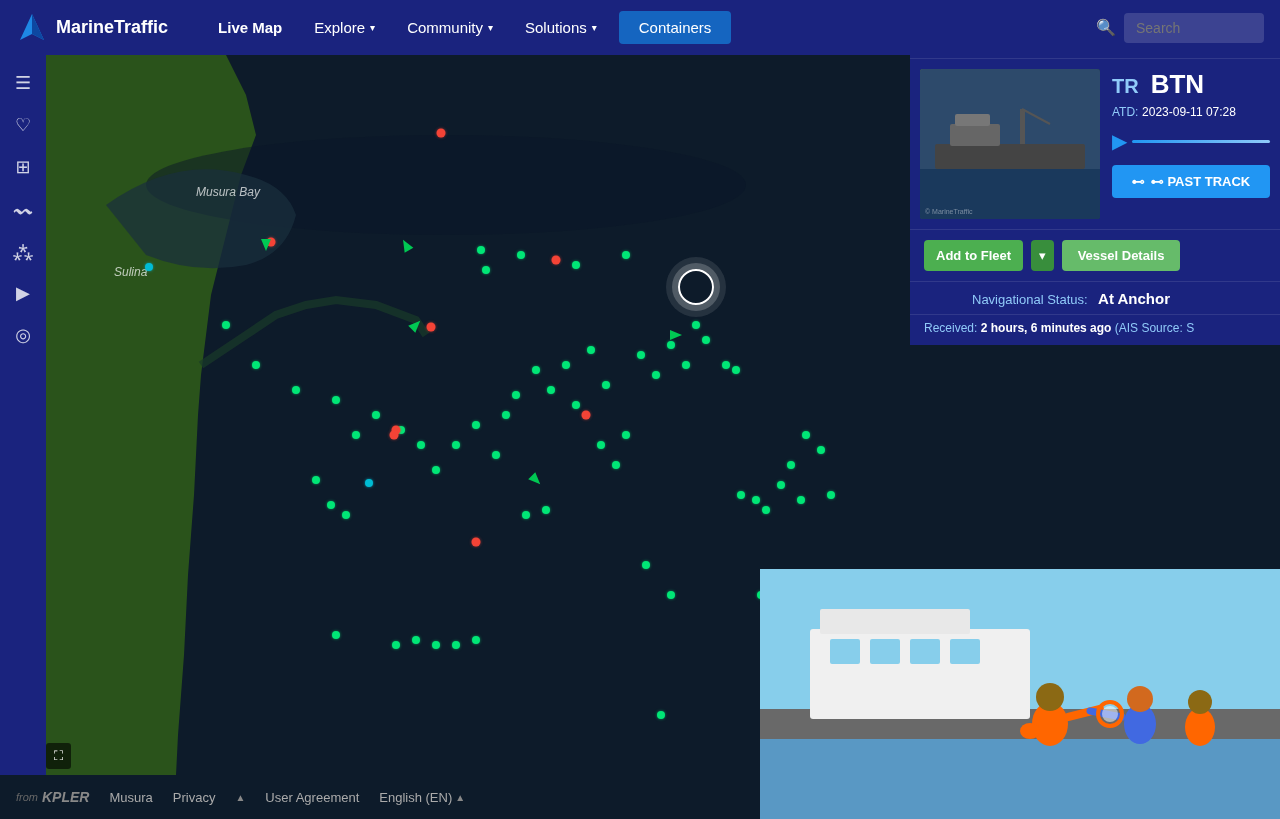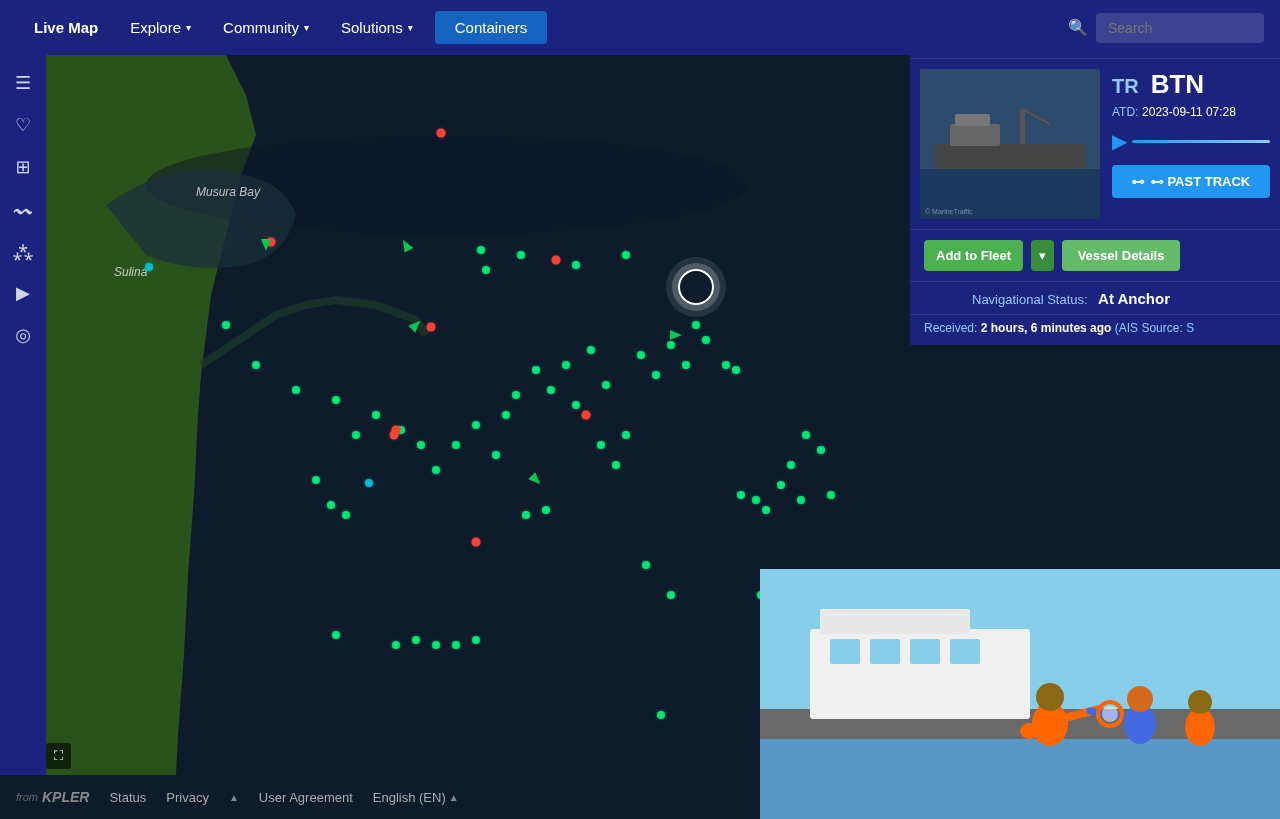--- a/index.html
+++ b/index.html
@@ -30,21 +30,21 @@
     .nav-item.active { color: #fff; font-weight: 600; }
     .nav-containers {
       background: #1565c0; border: none; padding: 8px 20px;
       border-radius: 4px; font-size: 15px; color: #fff; margin-left: 4px;
     }
     #search-area {
       display: flex; align-items: center; padding: 0 16px; gap: 8px;
     }
     #search-box {
       background: rgba(255,255,255,0.15); border: none; color: #fff;
-      padding: 7px 12px; border-radius: 4px; font-size: 14px; width: 168px;
+      padding: 7px 12px; border-radius: 4px; font-size: 14px; width: 140px;
     }
     .chevron { font-size: 10px; }
 
     
     #left-sidebar {
       position: absolute; top: 55px; left: 0; width: 46px; height: 764px;
       background: #1a237e; display: flex; flex-direction: column;
       align-items: center; padding: 10px 0; gap: 6px; z-index: 50;
     }
     .sidebar-btn {
@@ -217,20 +217,27 @@
     
     #coast-svg {
       position: absolute; top: 0; left: 0; width: 100%; height: 100%;
       pointer-events: none;
     }
   </style>
 </head>
 <body>
 
 <div id="header">
+  <div id="logo-area">
+    <svg id="logo-icon" viewBox="0 0 32 32">
+      <polygon points="16,2 28,28 16,22 4,28" fill="#1e88e5"></polygon>
+      <polygon points="16,2 28,28 16,22" fill="#0d47a1"></polygon>
+    </svg>
+    <span id="logo-text">MarineTraffic</span>
+  </div>
   <div id="nav-links">
     <div class="nav-item active">
       <span>Live Map</span>
     </div>
     <div class="nav-item">
       <span>Explore</span>
       <span class="chevron">▾</span>
     </div>
     <div class="nav-item">
       <span>Community</span>
@@ -503,21 +510,21 @@
       <circle cx="350" cy="145" r="8" fill="#fff" opacity="0.5"></circle>
     </svg>
   </div>
 </div>
 
 <div id="footer">
   <div id="kpler-logo">
     <span style="color:#666;font-size:11px;">from</span>
     <span style="color:#888;font-size:14px;font-weight:bold;">KPLER</span>
   </div>
-  <a class="footer-link">Status</a>
+  <a class="footer-link">Musura</a>
   <div id="privacy-item">
     <a class="footer-link">Privacy</a>
     <span style="color:#888;font-size:10px;">▲</span>
   </div>
   <a class="footer-link">User Agreement</a>
   <div id="english-item">
     <a class="footer-link">English (EN)</a>
     <span style="color:#888;font-size:10px;">▲</span>
   </div>
 </div>

